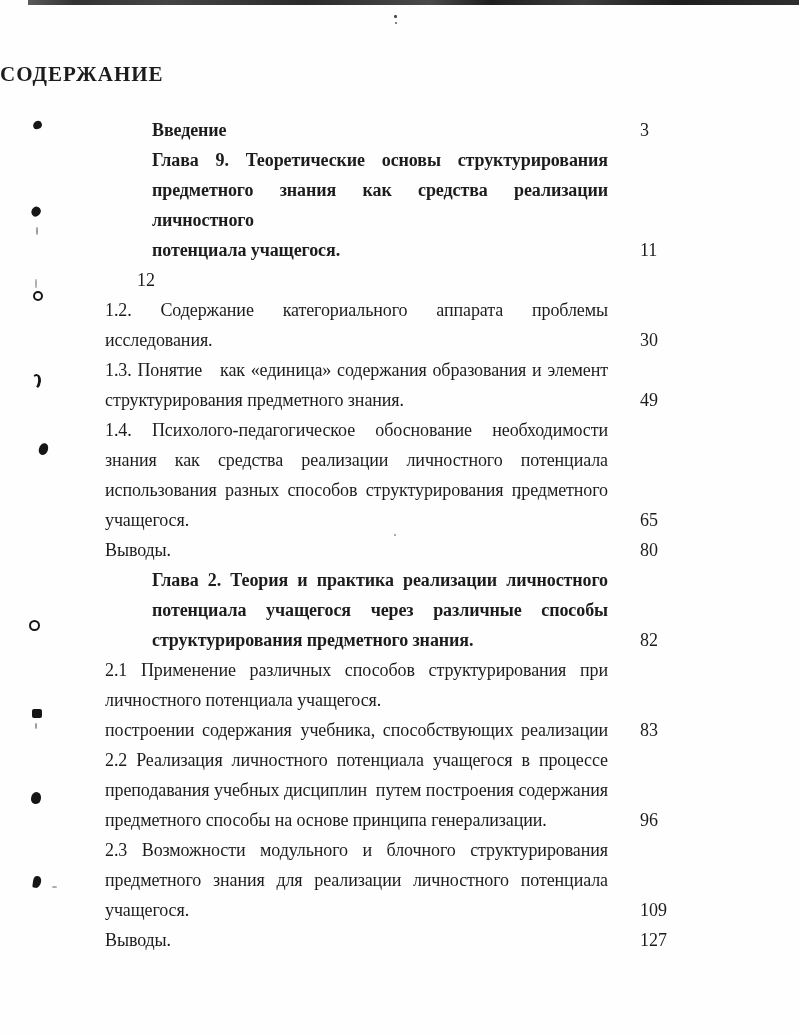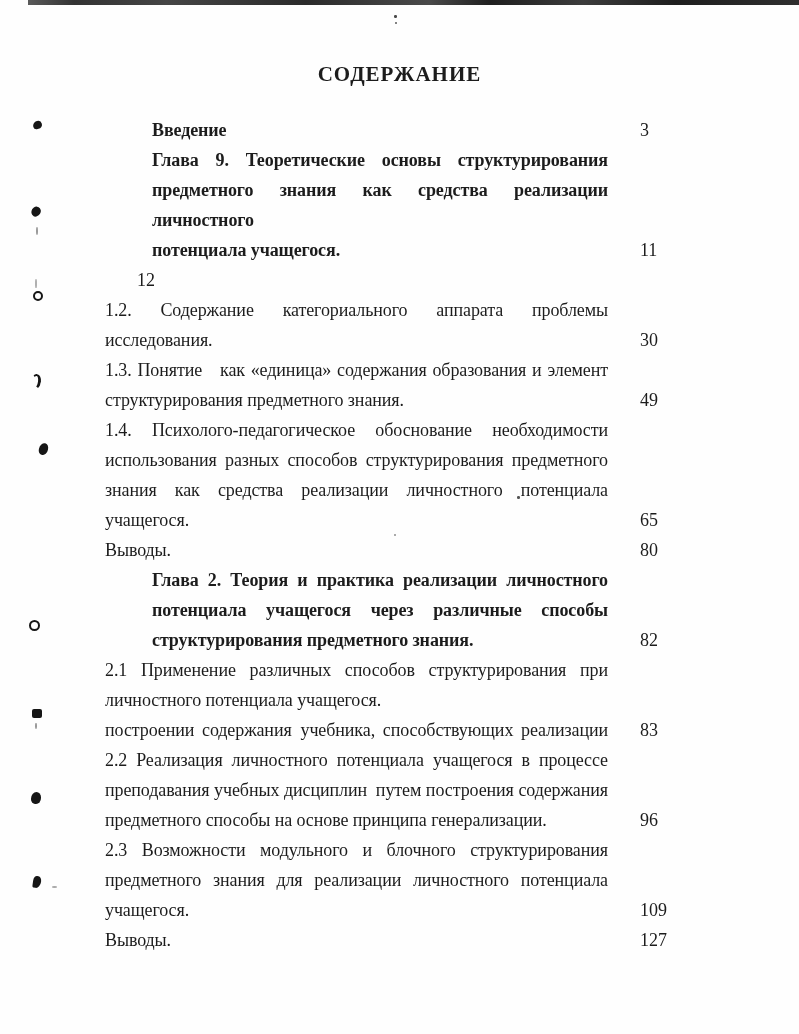--- a/index.html
+++ b/index.html
@@ -13,21 +13,21 @@
   }
   
   .top-bar{
     position:absolute;top:0;left:28px;right:0;height:5px;
     background:linear-gradient(90deg,
       #5a5a5a 0%, #333 6%, #454545 18%, #2b2b2b 36%,
       #4a4a4a 52%, #1f1f1f 60%, #3c3c3c 72%, #1e1e1e 84%, #2f2f2f 100%);
   }
   .title{
     position:absolute;top:62px;left:0;width:100%;
-    margin:0;text-align:center;
+    margin:0;
     font-size:21px;font-weight:bold;letter-spacing:1px;
   }
   .toc{position:absolute;top:115px;left:105px;width:575px;}
   .entry{display:flex;align-items:flex-end;}
   .entry-lines{width:516px;}
   .line{
     font-size:18px;line-height:30px;
     text-align:justify;text-align-last:justify;
     letter-spacing:-0.1px;
   }
@@ -89,22 +89,22 @@
     <div class="entry-lines">
           <div class="line">1.3. Понятие как «единица» содержания образования и элемент</div>
           <div class="line last">структурирования предметного знания.</div>
         </div>
     <div class="entry-page">49</div>
   </div>
 
   <div class="entry">
     <div class="entry-lines">
           <div class="line">1.4. Психолого-педагогическое обоснование необходимости</div>
+          <div class="line">знания как средства реализации личностного потенциала</div>
           <div class="line">использования разных способов структурирования предметного</div>
-          <div class="line">знания как средства реализации личностного потенциала</div>
           <div class="line last">учащегося.</div>
         </div>
     <div class="entry-page">65</div>
   </div>
 
   <div class="entry">
     <div class="entry-lines">
           <div class="line last">Выводы.</div>
         </div>
     <div class="entry-page">80</div>

